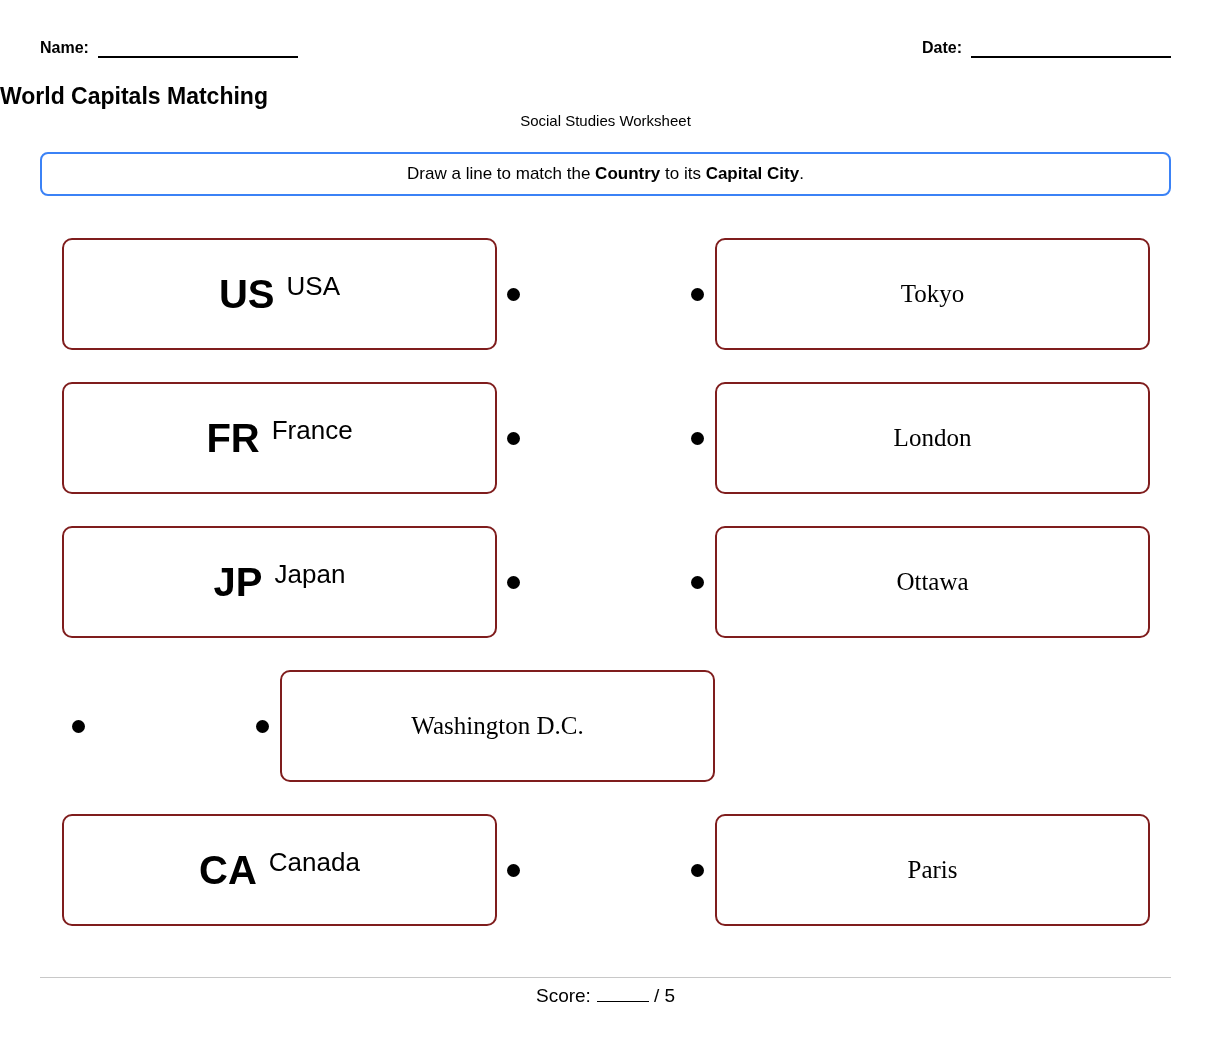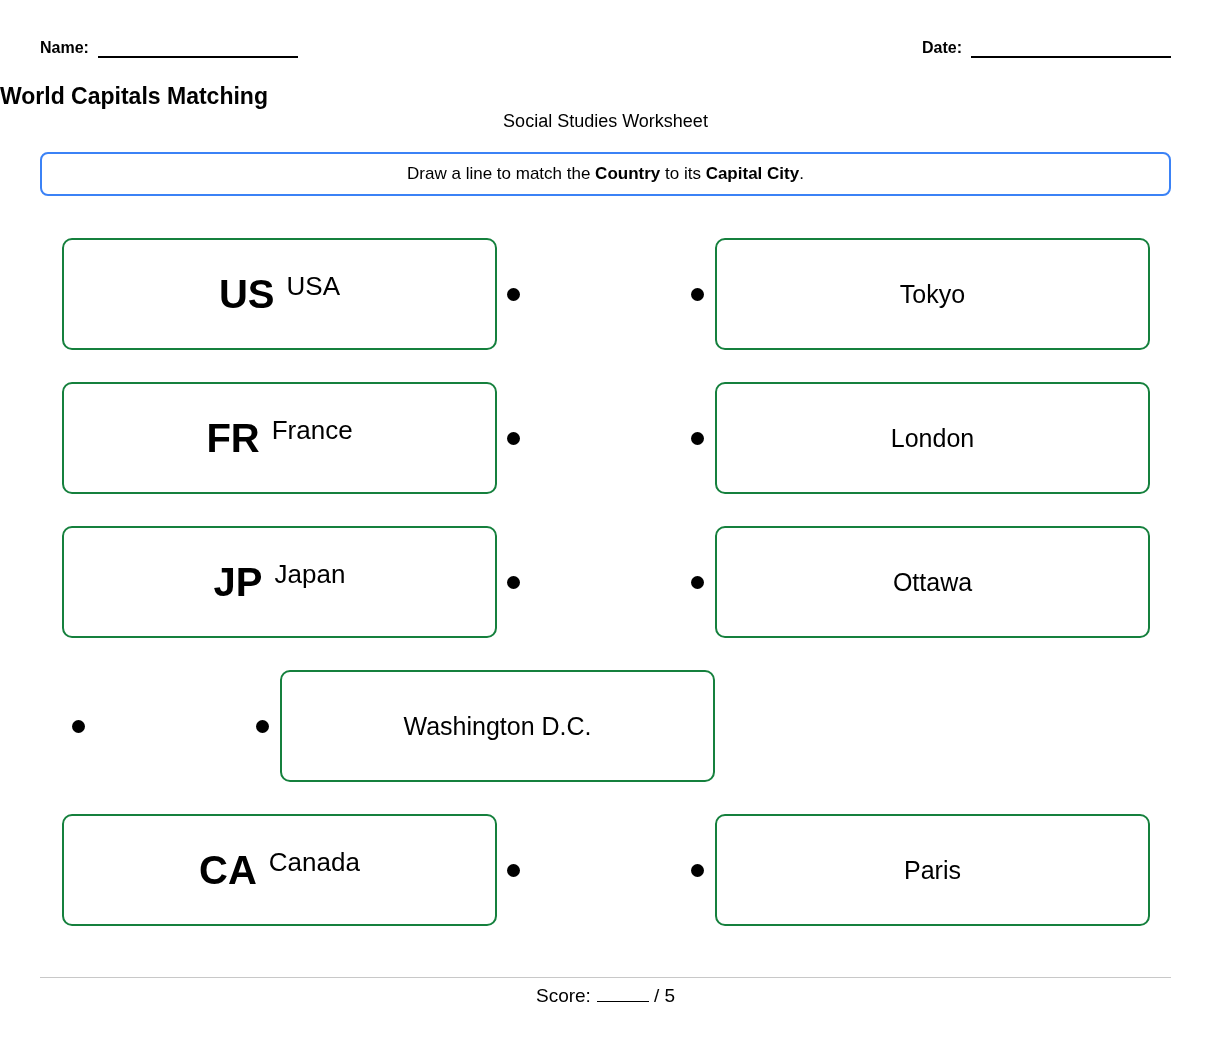--- a/index.html
+++ b/index.html
@@ -34,21 +34,21 @@
   .title {
     margin-top: 24px;
     text-align: left;
     font-size: 23px;
     font-weight: 700;
     line-height: 28px;
   }
   .subtitle {
     margin-top: 2px;
     text-align: center;
-    font-size: 18px;
+    font-size: 15px;
     line-height: 18px;
   }
   
   .instruction-box {
     margin: 22px 40px 0 40px;
     border: 2px solid #3b82f6;
     border-radius: 8px;
     padding: 10px 10px;
     text-align: center;
     font-size: 17px;
@@ -62,21 +62,21 @@
   .match-row {
     display: flex;
     align-items: center;
     height: 112px;
     margin-bottom: 32px;
   }
   .match-row:last-child { margin-bottom: 0; }
   .country-box, .capital-box {
     width: 435px;
     height: 112px;
-    border: 2px solid #15803d;
+    border: 2px solid #7f1d1d;
     border-radius: 10px;
     background: #fff;
     display: flex;
     align-items: center;
     justify-content: center;
   }
   .connector {
     width: 218px;
     display: flex;
     align-items: center;
@@ -96,20 +96,21 @@
     letter-spacing: 0;
   }
   .country-name {
     font-size: 26px;
     margin-left: 12px;
     position: relative;
     top: -8px;
   }
   .capital-name {
     font-size: 25px;
+    font-family: Liberation Serif, serif;
   }
   
   .footer-divider {
     margin: 51px 40px 0 40px;
     border-top: 1px solid #c8c8c8;
   }
   .score-line {
     margin-top: 10px;
     text-align: center;
     font-size: 19px;

